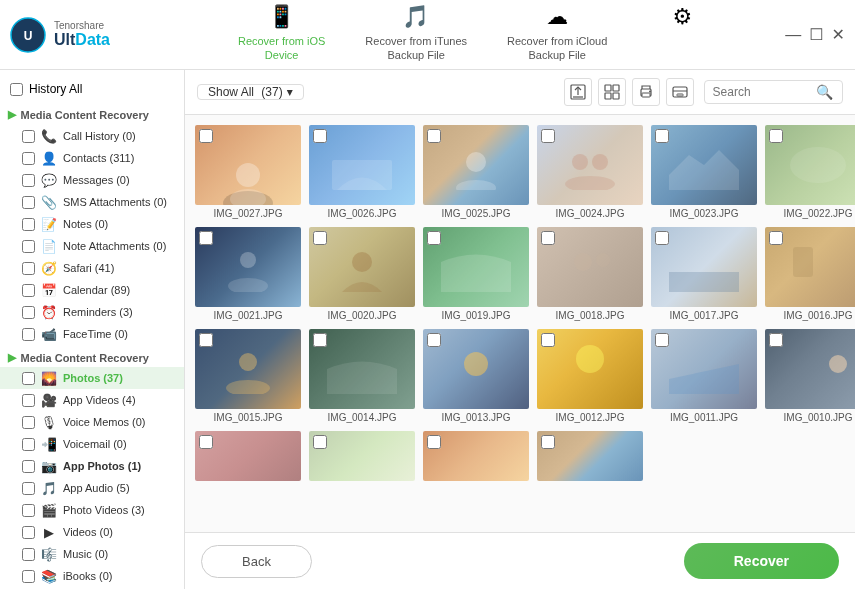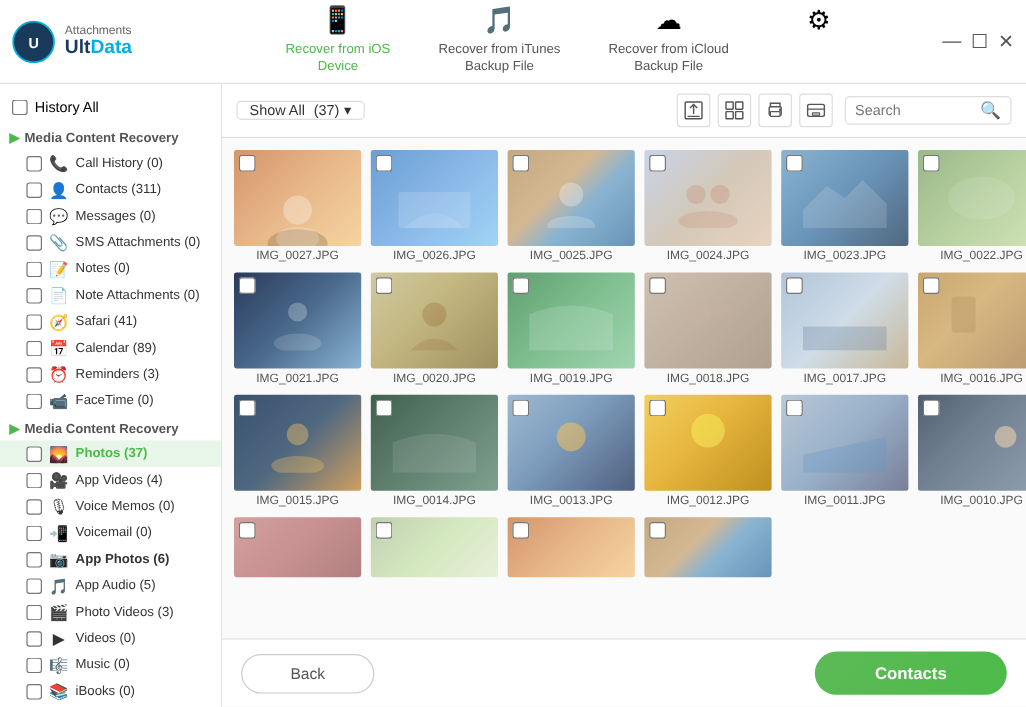--- a/index.html
+++ b/index.html
@@ -90,21 +90,21 @@
 </head>
 <body>
 
 <div class="header">
   <div class="logo-area">
     <svg class="logo-icon" viewBox="0 0 36 36">
       <circle cx="18" cy="18" r="17" fill="#1a3a5c" stroke="#00b0e0" stroke-width="1.5"></circle>
       <text x="18" y="23" text-anchor="middle" fill="white" font-size="12" font-weight="bold">U</text>
     </svg>
     <div class="logo-text">
-      <span class="logo-brand">Attachments</span>
+      <span class="logo-brand">Tenorshare</span>
       <span class="logo-product"><span style="color:#1a3a5c">Ult</span><span style="color:#00b0e0">Data</span></span>
     </div>
   </div>
 
   <div class="nav-tabs">
     <div class="nav-tab active">
       <span class="tab-icon green">📱</span>
       <span class="tab-label" style="color:#4cba48">Recover from iOS<br>Device</span>
     </div>
     <div class="nav-tab">
@@ -212,21 +212,21 @@
       <span>Voice Memos (0)</span>
     </div>
     <div class="sidebar-item">
       <input type="checkbox" style="">
       <span class="item-icon">📲</span>
       <span>Voicemail (0)</span>
     </div>
     <div class="sidebar-item">
       <input type="checkbox" style="">
       <span class="item-icon">📷</span>
-      <span style="font-weight:bold">App Photos (6)</span>
+      <span style="font-weight:bold">App Photos (1)</span>
     </div>
     <div class="sidebar-item">
       <input type="checkbox" style="">
       <span class="item-icon">🎵</span>
       <span>App Audio (5)</span>
     </div>
     <div class="sidebar-item">
       <input type="checkbox" style="">
       <span class="item-icon">🎬</span>
       <span>Photo Videos (3)</span>
@@ -503,16 +503,16 @@
         <div class="photo-cell">
           <div class="photo-thumb p3" style="height:50px">
             <input type="checkbox" class="check" style="">
           </div>
         </div>
       </div>
     </div>
 
     <div class="bottom-bar">
       <button class="back-btn">Back</button>
-      <button class="recover-btn">Contacts</button>
+      <button class="recover-btn">Recover</button>
     </div>
   </div>
 </div>
 
 </body></html>

